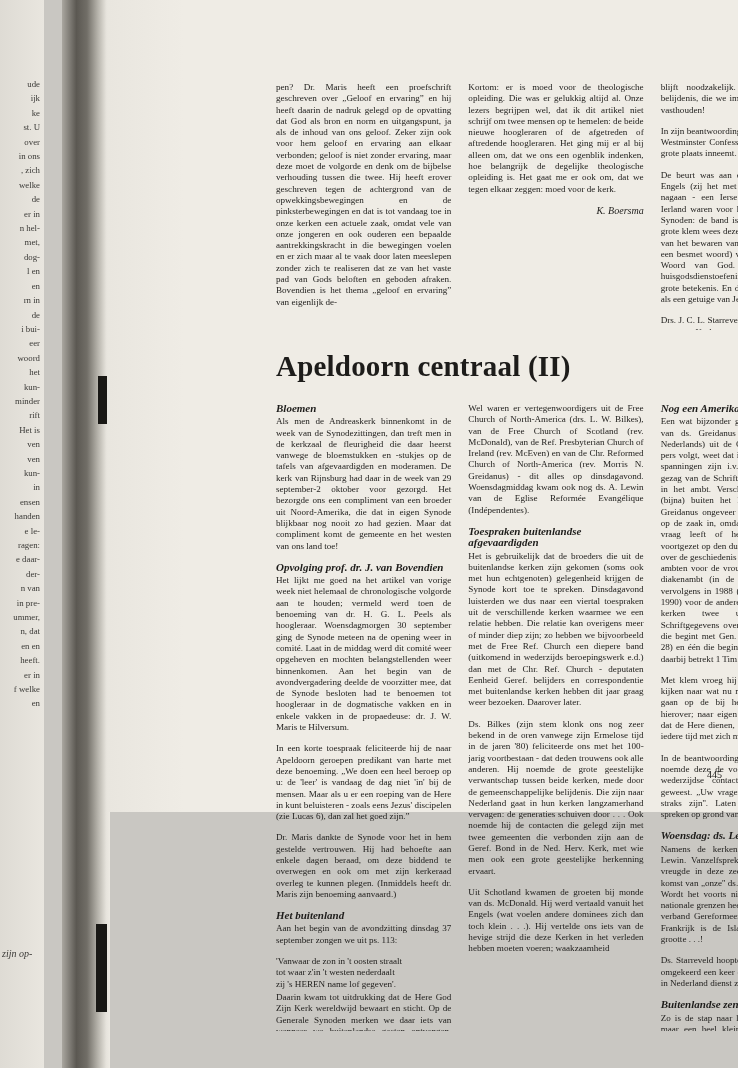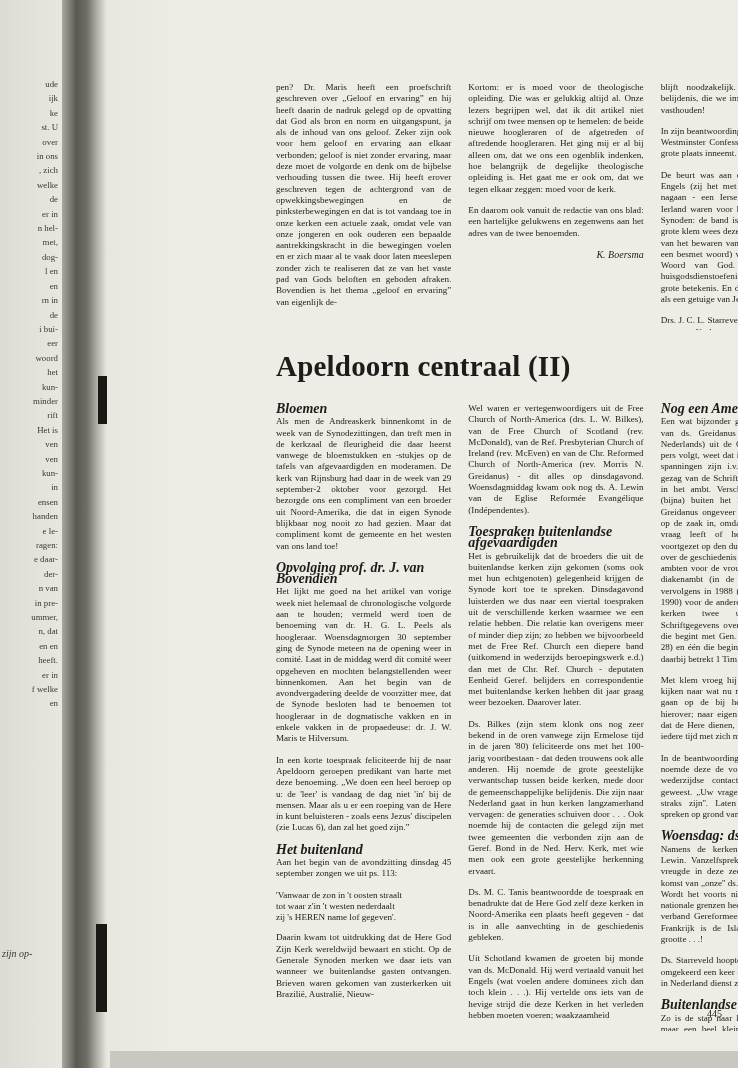--- a/index.html
+++ b/index.html
@@ -6,39 +6,39 @@
   body {
     width:738px; height:1068px;
     position:relative;
     overflow:hidden;
     background:#c9c7c2;
     font-family:"Liberation Serif","DejaVu Serif",serif;
     color:#1d1c1a;
   }
   
   .prev-page {
-    position:absolute; left:0; top:0; width:62px; height:1068px;
+    position:absolute; left:0; top:0; width:44px; height:1068px;
     background:linear-gradient(to right,#dedbd4,#e9e6df);
     overflow:hidden;
   }
   .prev-page-inner {
     position:absolute; top:78px; right:4px; width:58px;
     text-align:right; font-size:8.8px; line-height:13.4px; color:#3a3936;
   }
   .frag { margin:0 0 1px 0; white-space:nowrap; }
   .prev-bottom-frag {
     position:absolute; left:2px; top:948px; font-style:italic;
     font-size:10px; color:#3a3936; white-space:nowrap;
   }
   .gutter {
     position:absolute; left:62px; top:0; width:48px; height:1068px;
     background:linear-gradient(to right,#aaa7a0 0%, #5b5852 30%, #716e67 52%, #b7b4ac 75%, #e6e3dc 92%, #edeae3 100%);
   }
   .page {
-    position:absolute; left:108px; top:0; width:630px; height:1051px;
+    position:absolute; left:108px; top:0; width:630px; height:812px;
     background:linear-gradient(to right,#e9e6df 0%, #efece5 12%, #efece5 100%);
   }
   .scan-mark { position:absolute; background:#191815; }
   .scan-mark.m1 { left:98px; top:376px; width:9px; height:48px; }
   .scan-mark.m2 { left:96px; top:924px; width:11px; height:88px; }
 
   
   .content {
     position:absolute; left:168px; top:82px; width:560px;
   }
@@ -50,24 +50,24 @@
   }
   .top-section { height:248px; }
   .main-section { height:628px; }
 
   .p, .verse {
     font-size:9.1px; line-height:11.3px;
     text-align:justify;
     margin:0 0 10px 0;
   }
   .verse {
-    white-space:pre-line; text-align:left; margin-bottom:9px;
+    white-space:pre-line; text-align:left; margin-bottom:2px;
   }
   .sub {
-    font-size:14px; line-height:11.3px;
+    font-size:11px; line-height:11.3px;
     font-weight:bold; font-style:italic;
     margin:10px 0 2px 0;
   }
   .col > .sub:first-child { margin-top:0; }
   .signature {
     font-size:10px; font-style:italic; text-align:right;
     margin-top:4px;
   }
   .article-title {
     font-size:29px; font-weight:bold;
@@ -138,54 +138,53 @@
 <div class="page">
   <div class="content">
 
     <div class="cols3 top-section">
       <div class="col">
           <p class="p">pen? Dr. Maris heeft een proefschrift geschreven over „Geloof en ervaring” en hij heeft daarin de nadruk gelegd op de opvatting dat God als bron en norm en uitgangspunt, ja als de inhoud van ons geloof. Zeker zijn ook voor hem geloof en ervaring aan elkaar verbonden; geloof is niet zonder ervaring, maar deze moet de volgorde en denk om de bijbelse verhouding tussen die twee. Hij heeft erover geschreven tegen de achtergrond van de opwekkingsbewegingen en de pinksterbewegingen en dat is tot vandaag toe in onze kerken een actuele zaak, omdat vele van onze jongeren en ook ouderen een bepaalde aantrekkingskracht in die bewegingen voelen en er zich maar al te vaak door laten meeslepen zonder zich te realiseren dat ze van het vaste pad van Gods beloften en geboden afraken. Bovendien is het thema „geloof en ervaring” van eigenlijk de-</p>
         </div>
       <div class="col">
         <div>
             <p class="p">Kortom: er is moed voor de theologische opleiding. Die was er gelukkig altijd al. Onze lezers begrijpen wel, dat ik dit artikel niet schrijf om twee mensen op te hemelen: de beide nieuwe hoogleraren of de afgetreden of aftredende hoogleraren. Het ging mij er al bij alleen om, dat we ons een ogenblik indenken, hoe belangrijk de degelijke theologische opleiding is. Het gaat me er ook om, dat we tegen elkaar zeggen: moed voor de kerk.</p>
-            <p class="p">En daarom ook vanuit de redactie van ons blad: een hartelijke gelukwens en zegenwens aan het adres van de twee benoemden.</p>
           </div>
         <div class="signature">K. Boersma</div>
       </div>
       <div class="col">
           <p class="p">blijft noodzakelijk. Laten we daarom de belijdenis, die we immers gezamenlijk hebben, vasthouden!</p>
           <p class="p">In zijn beantwoording wees ds. Baars o.a. op de Westminster Confessie, die in deze kerken een grote plaats inneemt.</p>
           <p class="p">De beurt was aan ds. McEven, weer in het Engels (zij het met - voor zover ik dat kan nagaan - een Ierse tongval). De kerken in Ierland waren voor het eerst op een van onze Synoden: de band is er nog niet zo lang. Met grote klem wees deze predikant op de noodzaak van het bewaren van het gezag (vandaag bijna een besmet woord) van de Heilige Schrift, het Woord van God. Daarbij zijn ook de huisgodsdienstoefeningen in de gezinnen van grote betekenis. En daarmee in de wereld staan als een getuige van Jezus Christus!</p>
           <p class="p">Drs. J. C. L. Starreveld gaf de hartelijke groeten van onze Kerken terug.</p>
         </div>
     </div>
 
     <h1 class="article-title">Apeldoorn centraal (II)</h1>
 
     <div class="cols3 main-section">
       <div class="col">
           <h4 class="sub">Bloemen</h4>
           <p class="p">Als men de Andreaskerk binnenkomt in de week van de Synodezittingen, dan treft men in de kerkzaal de fleurigheid die daar heerst vanwege de bloemstukken en -stukjes op de tafels van afgevaardigden en moderamen. De kerk van Rijnsburg had daar in de week van 29 september-2 oktober voor gezorgd. Het bezorgde ons een compliment van een broeder uit Noord-Amerika, die dat in eigen Synode blijkbaar nog nooit zo had gezien. Maar dat compliment komt de gemeente en het westen van ons land toe!</p>
           <h4 class="sub">Opvolging prof. dr. J. van Bovendien</h4>
           <p class="p">Het lijkt me goed na het artikel van vorige week niet helemaal de chronologische volgorde aan te houden; vermeld werd toen de benoeming van dr. H. G. L. Peels als hoogleraar. Woensdagmorgen 30 september ging de Synode meteen na de opening weer in comité. Laat in de middag werd dit comité weer opgeheven en mochten belangstellenden weer binnenkomen. Aan het begin van de avondvergadering deelde de voorzitter mee, dat de Synode besloten had te benoemen tot hoogleraar in de dogmatische vakken en in enkele vakken in de propaedeuse: dr. J. W. Maris te Hilversum.</p>
           <p class="p">In een korte toespraak feliciteerde hij de naar Apeldoorn geroepen predikant van harte met deze benoeming. „We doen een heel beroep op u: de 'leer' is vandaag de dag niet 'in' bij de mensen. Maar als u er een roeping van de Here in kunt beluisteren - zoals eens Jezus' discipelen (zie Lucas 6), dan zal het goed zijn.”</p>
+          <p class="p">Dr. Maris dankte de Synode voor het in hem gestelde vertrouwen. Hij had behoefte aan enkele dagen beraad, om deze biddend te overwegen en ook om met zijn kerkeraad overleg te kunnen plegen. (Inmiddels heeft dr. Maris zijn benoeming aanvaard.)</p>
           <h4 class="sub">Het buitenland</h4>
-          <p class="p">Aan het begin van de avondzitting dinsdag 45 september zongen we uit ps. 113:</p>
+          <p class="p">Aan het begin van de avondzitting dinsdag 37 september zongen we uit ps. 113:</p>
           <p class="verse">'Vanwaar de zon in 't oosten straalt
 tot waar z'in 't westen nederdaalt
 zij 's HEREN name lof gegeven'.</p>
           <p class="p">Daarin kwam tot uitdrukking dat de Here God Zijn Kerk wereldwijd bewaart en sticht. Op de Generale Synoden merken we daar iets van wanneer we buitenlandse gasten ontvangen. Brieven waren gekomen van zusterkerken uit Brazilië, Australië, Nieuw-</p>
         </div>
       <div class="col">
           <p class="p">Wel waren er vertegenwoordigers uit de Free Church of North-America (drs. L. W. Bilkes), van de Free Church of Scotland (rev. McDonald), van de Ref. Presbyterian Church of Ireland (rev. McEven) en van de Chr. Reformed Church of North-America (rev. Morris N. Greidanus) - dit alles op dinsdagavond. Woensdagmiddag kwam ook nog ds. A. Lewin van de Eglise Reformée Evangélique (Indépendentes).</p>
           <h4 class="sub">Toespraken buitenlandse afgevaardigden</h4>
           <p class="p">Het is gebruikelijk dat de broeders die uit de buitenlandse kerken zijn gekomen (soms ook met hun echtgenoten) gelegenheid krijgen de Synode kort toe te spreken. Dinsdagavond luisterden we dus naar een viertal toespraken uit de verschillende kerken waarmee we een relatie hebben. Die relatie kan overigens meer of minder diep zijn; zo hebben we bijvoorbeeld met de Free Ref. Church een diepere band (uitkomend in wederzijds beroepingswerk e.d.) dan met de Chr. Ref. Church - deputaten Eenheid Geref. belijders en correspondentie met buitenlandse kerken hebben dit jaar graag weer bezoeken. Daarover later.</p>
           <p class="p">Ds. Bilkes (zijn stem klonk ons nog zeer bekend in de oren vanwege zijn Ermelose tijd in de jaren '80) feliciteerde ons met het 100-jarig voortbestaan - dat deden trouwens ook alle anderen. Hij noemde de grote geestelijke verwantschap tussen beide kerken, mede door de gemeenschappelijke belijdenis. Die zijn naar Nederland gaat in hun kerken langzamerhand vervagen: de generaties schuiven door . . . Ook noemde hij de contacten die gelegd zijn met twee gemeenten die verbonden zijn aan de Geref. Bond in de Ned. Herv. Kerk, met wie men ook een grote geestelijke herkenning ervaart.</p>
-          <p class="p">Ds. M. C. Tanis beantwoordde de toespraak en benadrukte dat de Here God zelf deze kerken in Noord-Amerika een plaats heeft gegeven - dat is in alle aanvechting in de geschiedenis gebleken.</p>
           <p class="p">Uit Schotland kwamen de groeten bij monde van ds. McDonald. Hij werd vertaald vanuit het Engels (wat voelen andere dominees zich dan toch klein . . .). Hij vertelde ons iets van de hevige strijd die deze Kerken in het verleden hebben moeten voeren; waakzaamheid</p>
         </div>
       <div class="col">
           <h4 class="sub">Nog een Amerikaans geluid</h4>
           <p class="p">Een wat bijzonder geluid kwam uit de mond van ds. Greidanus (hij sprak ook in het Nederlands) uit de Chr. Ref. Church. Wie de pers volgt, weet dat in deze kerken nogal grote spanningen zijn i.v.m. standpunten over het gezag van de Schrift en de zaak van de vrouw in het ambt. Verschillende gemeenten staan (bijna) buiten het kerkverband, volgens ds. Greidanus ongeveer 1%. Hij ging inhoudelijk op de zaak in, omdat ook in onze Synode de vraag leeft of het contact kan worden voortgezet op den duur. Daarbij vertelde hij iets over de geschiedenis van de openstelling van de ambten voor de vrouwen: sinds 1978 voor het diakenambt (in de praktijk sinds 1984) en vervolgens in 1988 (in de praktijk gebracht in 1990) voor de andere ambten. Er leven in deze kerken twee uitleggingen van de Schriftgegevens over deze zaak, namelijk één die begint met Gen. 1 (uitkomend op Gal. 3 : 28) en één die begint met Gen. 2 (die dan ook daarbij betrekt 1 Tim. 2).</p>
           <p class="p">Met klem vroeg hij de Synode niet alleen te kijken naar wat nu maar ook inhoudelijk in te gaan op de bij hen uitgekomen rapporten hierover; naar eigen overtuiging wil men ook dat de Here dienen, met alle moeite die dat in iedere tijd met zich meebrengt.</p>
           <p class="p">In de beantwoording door prof. Van 't Spijker noemde deze de voorzichtigheid waarmee de wederzijdse contacten altijd omgeven zijn geweest. „Uw vragen nu kunnen onze vragen straks zijn''. Laten we met elkaar blijven spreken op grond van het Woord!</p>
           <h4 class="sub">Woensdag: ds. Lewin</h4>
           <p class="p">Namens de kerken in Frankrijk sprak ds. Lewin. Vanzelfsprekend kwam ter sprake de vreugde in deze zeer kleine kerken door de komst van „onze'' ds. D. A. Brienen uit Delfzijl. Wordt het voorts niet tijd om over de eigen nationale grenzen heen te kijken en in Europees verband Gereformeerde kerken te stichten? In Frankrijk is de Islam de tweede religie in grootte . . .!</p>
           <p class="p">Ds. Starreveld hoopte in zijn antwoord dat ook omgekeerd een keer een predikant uit Frankrijk in Nederland dienst zou kunnen doen.</p>

